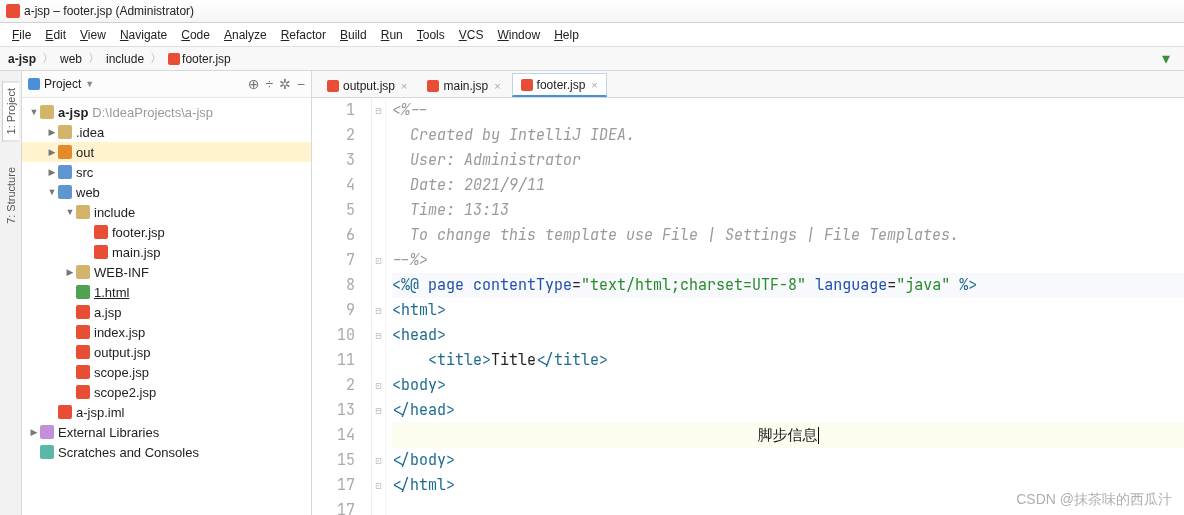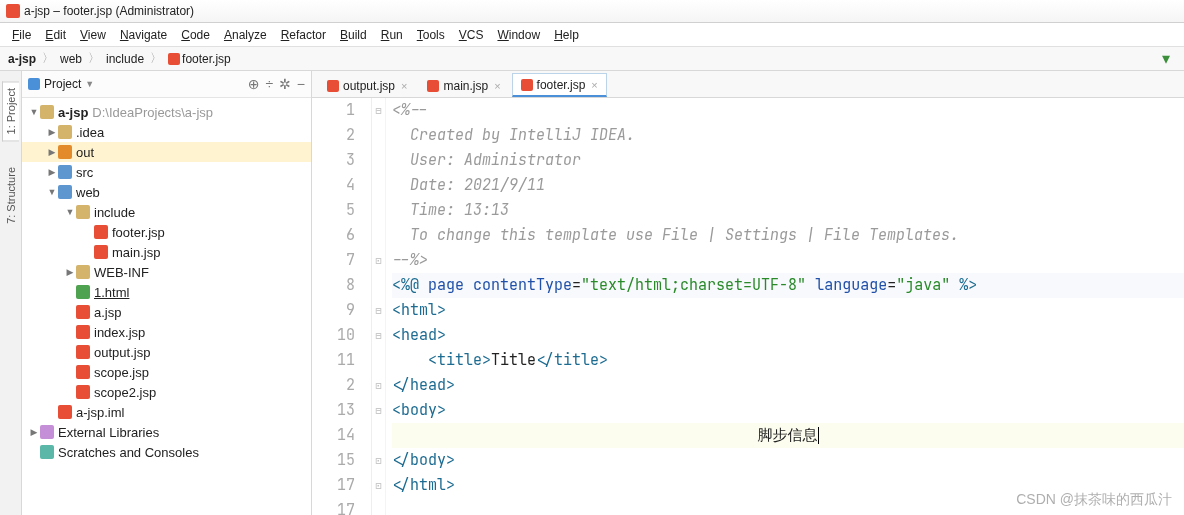--- a/index.html
+++ b/index.html
@@ -272,22 +272,22 @@
           <div class="ln"><span class="cmt">  Created by IntelliJ IDEA.</span></div>
           <div class="ln"><span class="cmt">  User: Administrator</span></div>
           <div class="ln"><span class="cmt">  Date: 2021/9/11</span></div>
           <div class="ln"><span class="cmt">  Time: 13:13</span></div>
           <div class="ln"><span class="cmt">  To change this template use File | Settings | File Templates.</span></div>
           <div class="ln"><span class="cmt">--%&gt;</span></div>
           <div class="ln dir"><span class="tag">&lt;%@</span> <span class="kw">page</span> <span class="kw">contentType</span>=<span class="str">"text/html;charset=UTF-8"</span> <span class="kw">language</span>=<span class="str">"java"</span> <span class="tag">%&gt;</span></div>
           <div class="ln"><span class="tag">&lt;html&gt;</span></div>
           <div class="ln"><span class="tag">&lt;head&gt;</span></div>
           <div class="ln">    <span class="tag">&lt;title&gt;</span><span class="txt">Title</span><span class="tag">&lt;/title&gt;</span></div>
+          <div class="ln"><span class="tag">&lt;body&gt;</span></div>
           <div class="ln"><span class="tag">&lt;/head&gt;</span></div>
-          <div class="ln"><span class="tag">&lt;body&gt;</span></div>
           <div class="ln hl"><span class="txt">脚步信息</span><span class="cursor"></span></div>
           <div class="ln"><span class="tag">&lt;/body&gt;</span></div>
           <div class="ln"><span class="tag">&lt;/html&gt;</span></div>
           <div class="ln"></div>
         </div>
     </div>
   </div>
 </div>
 
 <div class="watermark">CSDN @抹茶味的西瓜汁</div>

